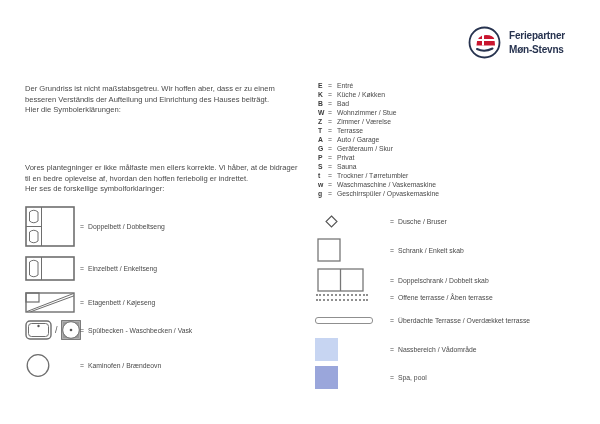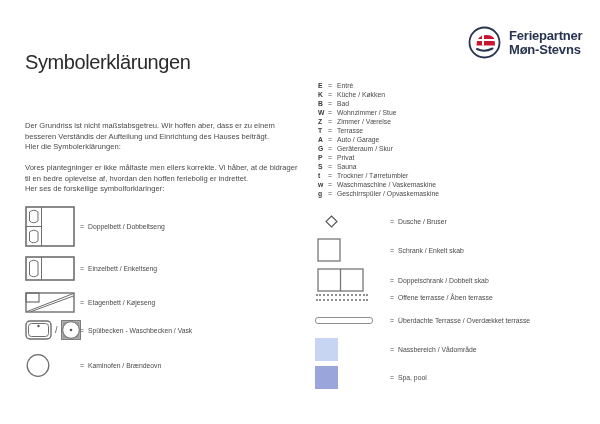--- a/index.html
+++ b/index.html
@@ -4,31 +4,31 @@
 <style>
   * { margin:0; padding:0; box-sizing:border-box; }
   html,body { background:#fff; }
   .page {
     position:relative; width:600px; height:424px; background:#ffffff;
     font-family:"Liberation Sans", sans-serif; color:#4a4a4a; overflow:hidden;
   }
 
   
   .logo { position:absolute; left:468px; top:26px; display:flex; align-items:center; }
-  .logo-text { margin-left:8px; font-weight:700; font-size:13px; line-height:13.5px;
+  .logo-text { margin-left:8px; font-weight:700; font-size:10px; line-height:13.5px;
                color:#27334f; letter-spacing:-0.2px; }
 
   
   .h-title { position:absolute; left:25px; font-size:20px; font-weight:500;
              letter-spacing:-0.4px; color:#2b2b2b; }
   .h-de { top:51px; }
   .h-da { top:129px; }
   .intro { position:absolute; left:25px; width:280px; font-size:7.6px;
            line-height:10.5px; color:#4a4a4a; white-space:pre-line; }
-  .p-de { top:84px;margin-top:37px; }
+  .p-de { top:84px; }
   .p-da { top:163px; }
 
   
   .letters { position:absolute; left:318px; top:82px; }
   .lrow { display:flex; align-items:baseline; height:9px; font-size:6.8px; }
   .lrow .code { width:10px; font-weight:700; color:#3a3a3a; }
   .lrow .eqs  { width:9px; color:#4a4a4a; }
   .lrow .llabel { color:#4a4a4a; }
 
   
@@ -77,21 +77,20 @@
       <line x1="15" y1="9" x2="15" y2="19.5" stroke="#ffffff" stroke-width="2"></line>
       <line x1="8.5" y1="14" x2="27" y2="14" stroke="#ffffff" stroke-width="2"></line>
       <path d="M9 23 Q16.5 26.5 24.5 22.5" stroke="#27334f" stroke-width="2" fill="none" stroke-linecap="round"></path>
     </svg>
     <div class="logo-text">
       <div>Feriepartner</div>
       <div>Møn-Stevns</div>
     </div>
   </div>
 
-  <h1 class="h-title h-de">Symbolerklärungen</h1>
   <p class="intro p-de">Der Grundriss ist nicht maßstabsgetreu. Wir hoffen aber, dass er zu einem
 besseren Verständis der Aufteilung und Einrichtung des Hauses beiträgt.
 Hier die Symbolerklärungen:</p>
 
   <p class="intro p-da">Vores plantegninger er ikke målfaste men ellers korrekte. Vi håber, at de bidrager
 til en bedre oplevelse af, hvordan den hoffen feriebolig er indrettet.
 Her ses de forskellige symbolforklaringer:</p>
 
   <div class="letters">
     <div class="lrow">

